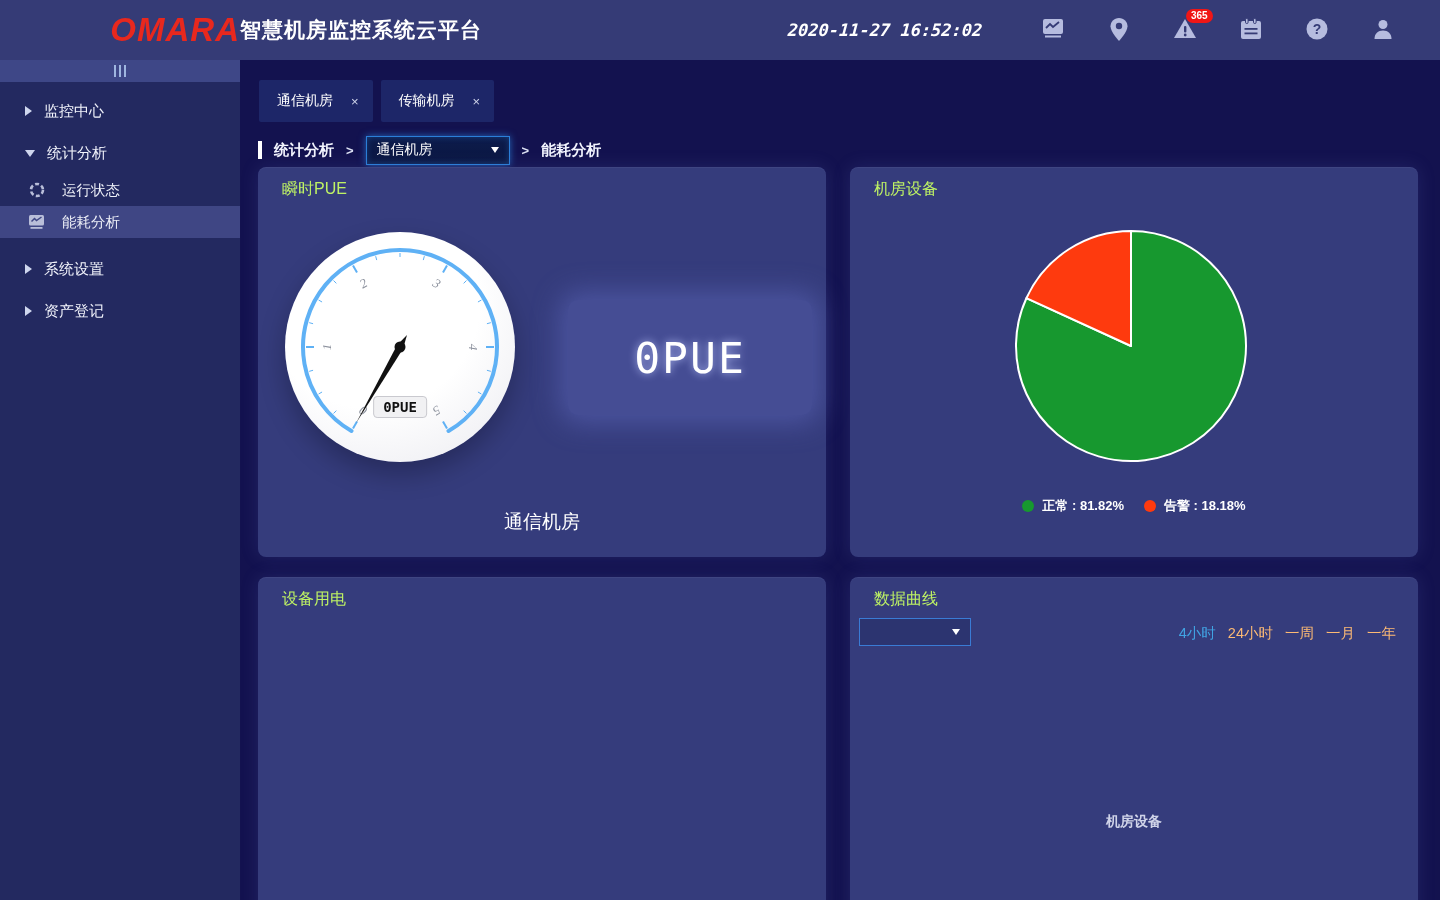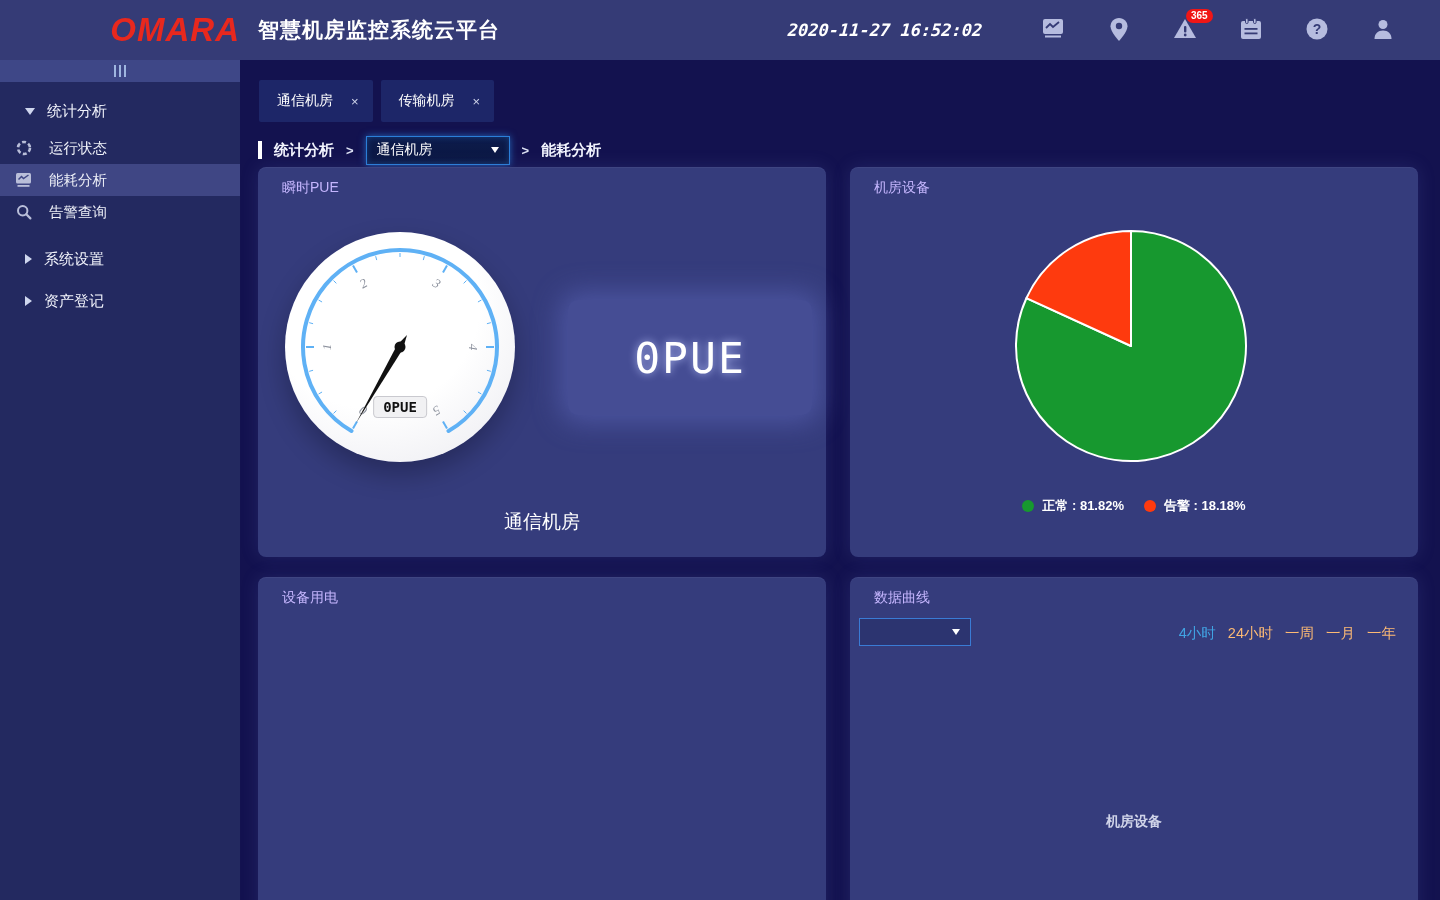--- a/index.html
+++ b/index.html
@@ -16,21 +16,21 @@
   
   .header{
     position:absolute; top:0; left:0; width:1440px; height:60px;
     background:#353b76; display:flex; align-items:center; z-index:10;
   }
   .logo-zone{ width:240px; display:flex; justify-content:flex-end; align-items:center; }
   .logo{
     color:#e8281e; font-size:33px; font-weight:900; font-style:italic;
     letter-spacing:1px; font-family:"Liberation Sans", sans-serif;
   }
-  .app-title{ font-size:21px; font-weight:bold; color:#fff; margin-left:18px; letter-spacing:1px;}
+  .app-title{ font-size:21px; font-weight:bold; color:#fff; letter-spacing:1px;}
   .header-right{ margin-left:auto; display:flex; align-items:center; margin-right:24px; }
   .datetime{
     font-family:"DejaVu Sans Mono", monospace; font-style:italic; font-weight:bold;
     font-size:17px; color:#fff; letter-spacing:0px; transform:skewX(-4deg);
     margin-right:38px;
   }
   .hicon{ position:relative; width:26px; height:26px; margin:0 20px; cursor:pointer; display:flex; align-items:flex-start; justify-content:center;}
   .hicon svg{ display:block; }
   .badge{
     position:absolute; top:-8px; left:14px; background:#f01616; color:#fff;
@@ -48,21 +48,21 @@
   .collapse-strip i{ display:block; width:2px; height:12px; background:#9fb6e0; }
   .menu{ padding-top:8px; }
   .menu-group{
     height:42px; display:flex; align-items:center; padding-left:25px; cursor:pointer;
     font-size:15px; color:#f2f4fc;
   }
   .menu-group .glabel{ margin-left:12px; }
   .caret-right{ width:0; height:0; border-left:7px solid #cfd6ee; border-top:5px solid transparent; border-bottom:5px solid transparent; }
   .caret-down{ width:0; height:0; border-top:7px solid #cfd6ee; border-left:5px solid transparent; border-right:5px solid transparent; }
   .submenu .menu-sub{
-    height:32px; display:flex; align-items:center; padding-left:15px; cursor:pointer;
+    height:32px; display:flex; align-items:center; padding-left:28px; cursor:pointer;
     font-size:14.5px; color:#eef0f8;
   }
   .menu-sub .slabel{ margin-left:17px; }
   .menu-sub.selected{ background:#3f4684; }
   .menu-gap{ height:10px; }
   .sicon{ width:17px; height:17px; display:flex; align-items:center; justify-content:center; }
   
   .main{ position:absolute; left:240px; top:60px; right:0; bottom:0; }
   .tab-bar{ padding:20px 0 0 19px; display:flex; gap:8px; }
   .tab{
@@ -88,21 +88,21 @@
   
   .grid{
     margin:2px 22px 0 18px;
     display:grid; grid-template-columns:1fr 1fr; column-gap:24px; row-gap:20px;
     grid-auto-rows:390px;
   }
   .panel{
     background:#353c7c; border-radius:8px; position:relative;
     box-shadow:0 0 18px rgba(95,105,190,.20), inset 0 1px 0 rgba(255,255,255,.05);
   }
-  .panel-title{ position:absolute; top:12px; left:24px; font-size:14px; color:#c4b5fd; }
+  .panel-title{ position:absolute; top:12px; left:24px; font-size:16px; color:#bef264; }
   
   .gauge-disc{
     position:absolute; left:27px; top:65px; width:230px; height:230px; border-radius:50%;
     background:radial-gradient(circle at 38% 30%, #ffffff 50%, #e9e9ef 100%);
     box-shadow:0 12px 26px rgba(0,0,15,.28);
   }
   .gauge-svg{ position:absolute; left:27px; top:65px; }
   .gauge-chip{
     position:absolute; left:142px; top:229px; transform:translateX(-50%);
     background:#f1f1f3; border:1px solid #c9c9cf; border-radius:4px;
@@ -200,20 +200,24 @@
   </div>
 </div>
 
 <div class="sidebar">
   <div class="collapse-strip">
     <i></i>
       <i></i>
       <i></i>
   </div>
   <div class="menu">
+    <div class="menu-group">
+      <span class="caret-right"></span>
+      <span class="glabel">监控中心</span>
+    </div>
     <div class="menu-group">
       <span class="caret-down"></span>
       <span class="glabel">统计分析</span>
     </div>
     <div class="submenu">
       <div class="menu-sub">
         <span class="sicon">
           <svg width="16" height="16" viewBox="0 0 16 16">
             <circle cx="8" cy="8" r="6" fill="none" stroke="#b9bed9" stroke-width="2.6" stroke-dasharray="4 2.4"></circle>
           </svg>
@@ -222,29 +226,20 @@
       </div>
       <div class="menu-sub selected">
         <span class="sicon">
           <svg width="17" height="16" viewBox="0 0 17 16">
             <rect x="1" y="1" width="15" height="10.5" rx="1.5" fill="#b9bed9"></rect>
             <polyline points="3.5,7.5 6.5,4.5 8.5,6.5 13.5,3" fill="none" stroke="#3f4684" stroke-width="1.5"></polyline>
             <rect x="2.5" y="13" width="12" height="1.8" fill="#b9bed9"></rect>
           </svg>
         </span>
         <span class="slabel">能耗分析</span>
-      </div>
-      <div class="menu-sub">
-        <span class="sicon">
-          <svg width="16" height="16" viewBox="0 0 16 16">
-            <circle cx="6.7" cy="6.7" r="4.7" fill="none" stroke="#b9bed9" stroke-width="2"></circle>
-            <line x1="10.3" y1="10.3" x2="14.4" y2="14.4" stroke="#b9bed9" stroke-width="2.2" stroke-linecap="round"></line>
-          </svg>
-        </span>
-        <span class="slabel">告警查询</span>
       </div>
     </div>
     <div class="menu-gap"></div>
     <div class="menu-group">
       <span class="caret-right"></span>
       <span class="glabel">系统设置</span>
     </div>
     <div class="menu-group">
       <span class="caret-right"></span>
       <span class="glabel">资产登记</span>

